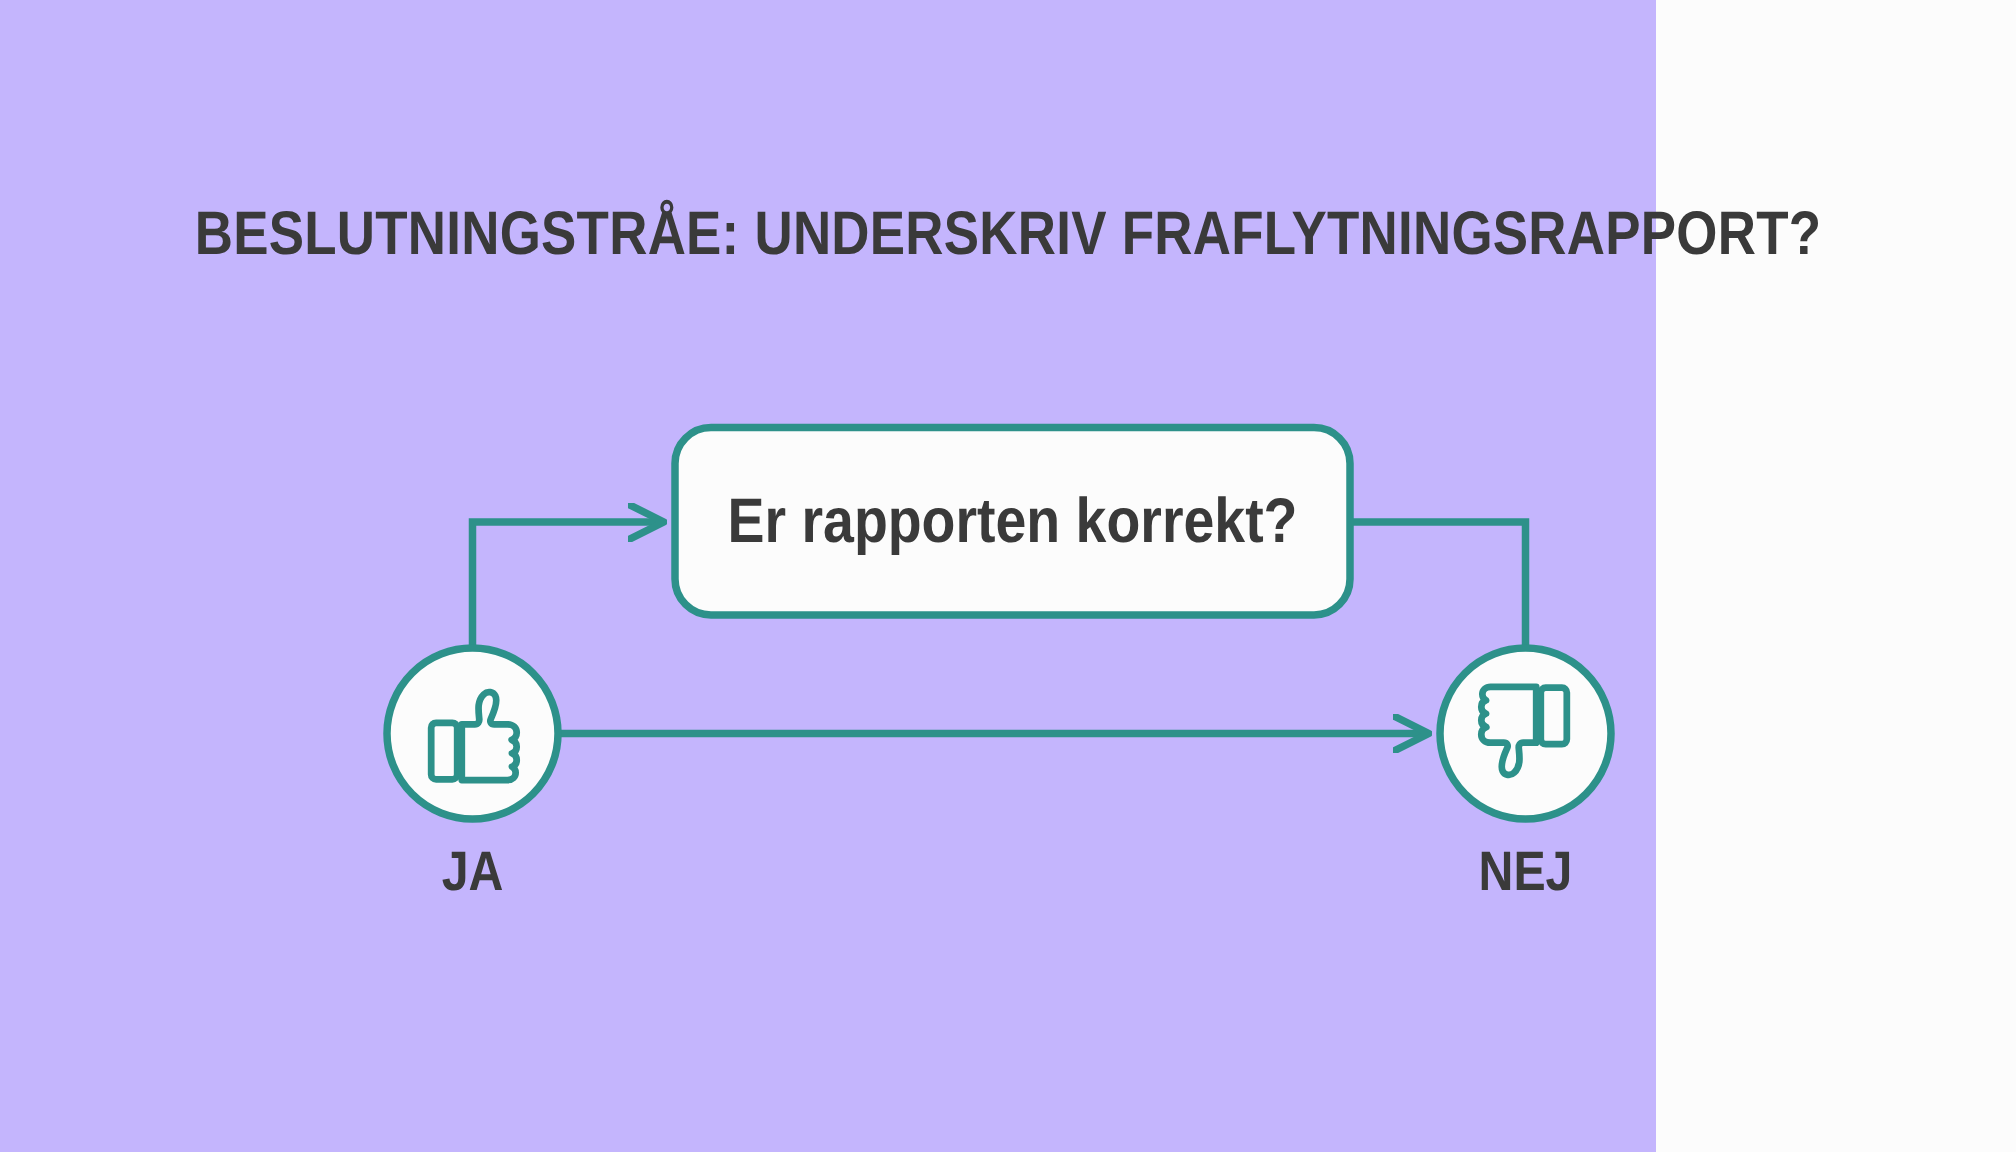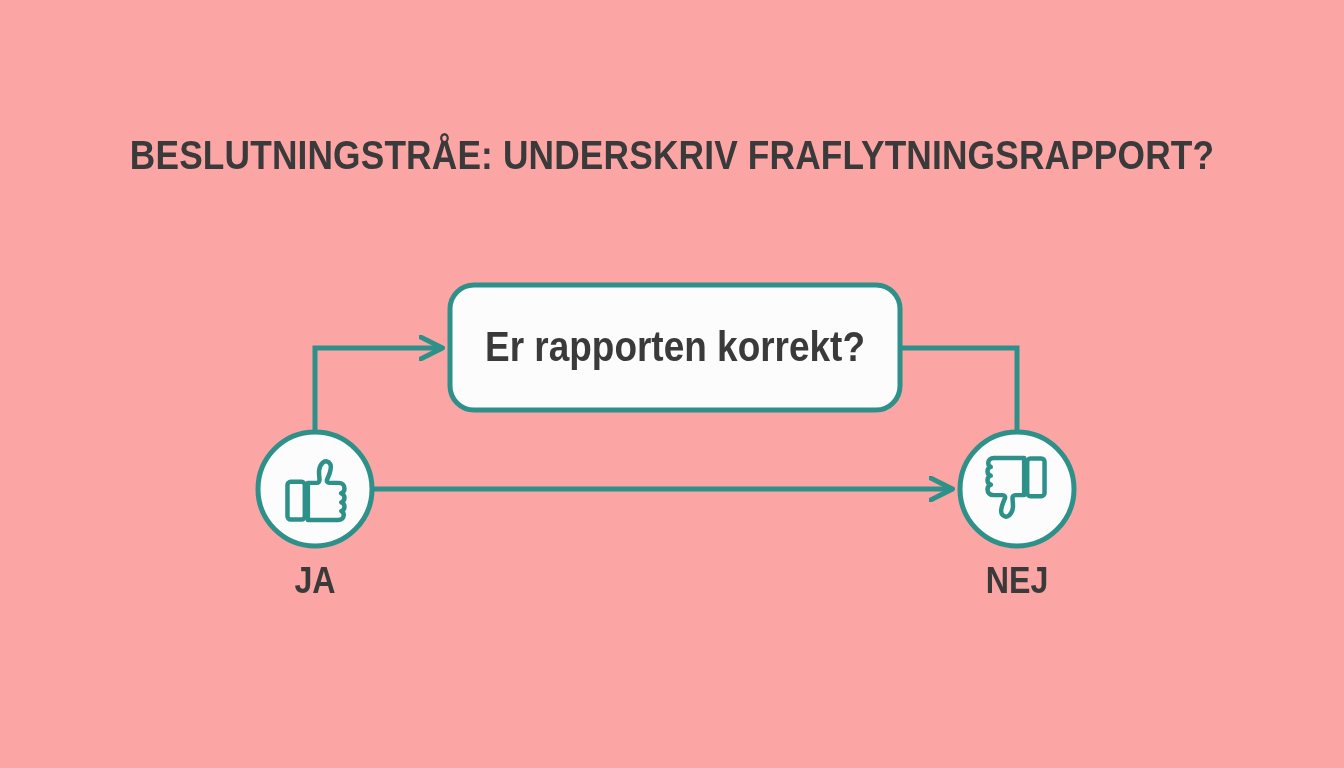--- a/index.html
+++ b/index.html
@@ -9,23 +9,23 @@
   }
   body {
     width: 1344px;
     height: 768px;
     background: #fcfcfc;
     font-family: "Liberation Sans", sans-serif;
     overflow: hidden;
   }
   #stage {
     position: relative;
-    width: 1344px;
+    width: 1104px;
     height: 768px;
-    background: #fca5a5;
+    background: #c4b5fd;
   }
   #diagram-svg {
     position: absolute;
     left: 0;
     top: 0;
     width: 1344px;
     height: 768px;
     display: block;
   }
   .txt {

